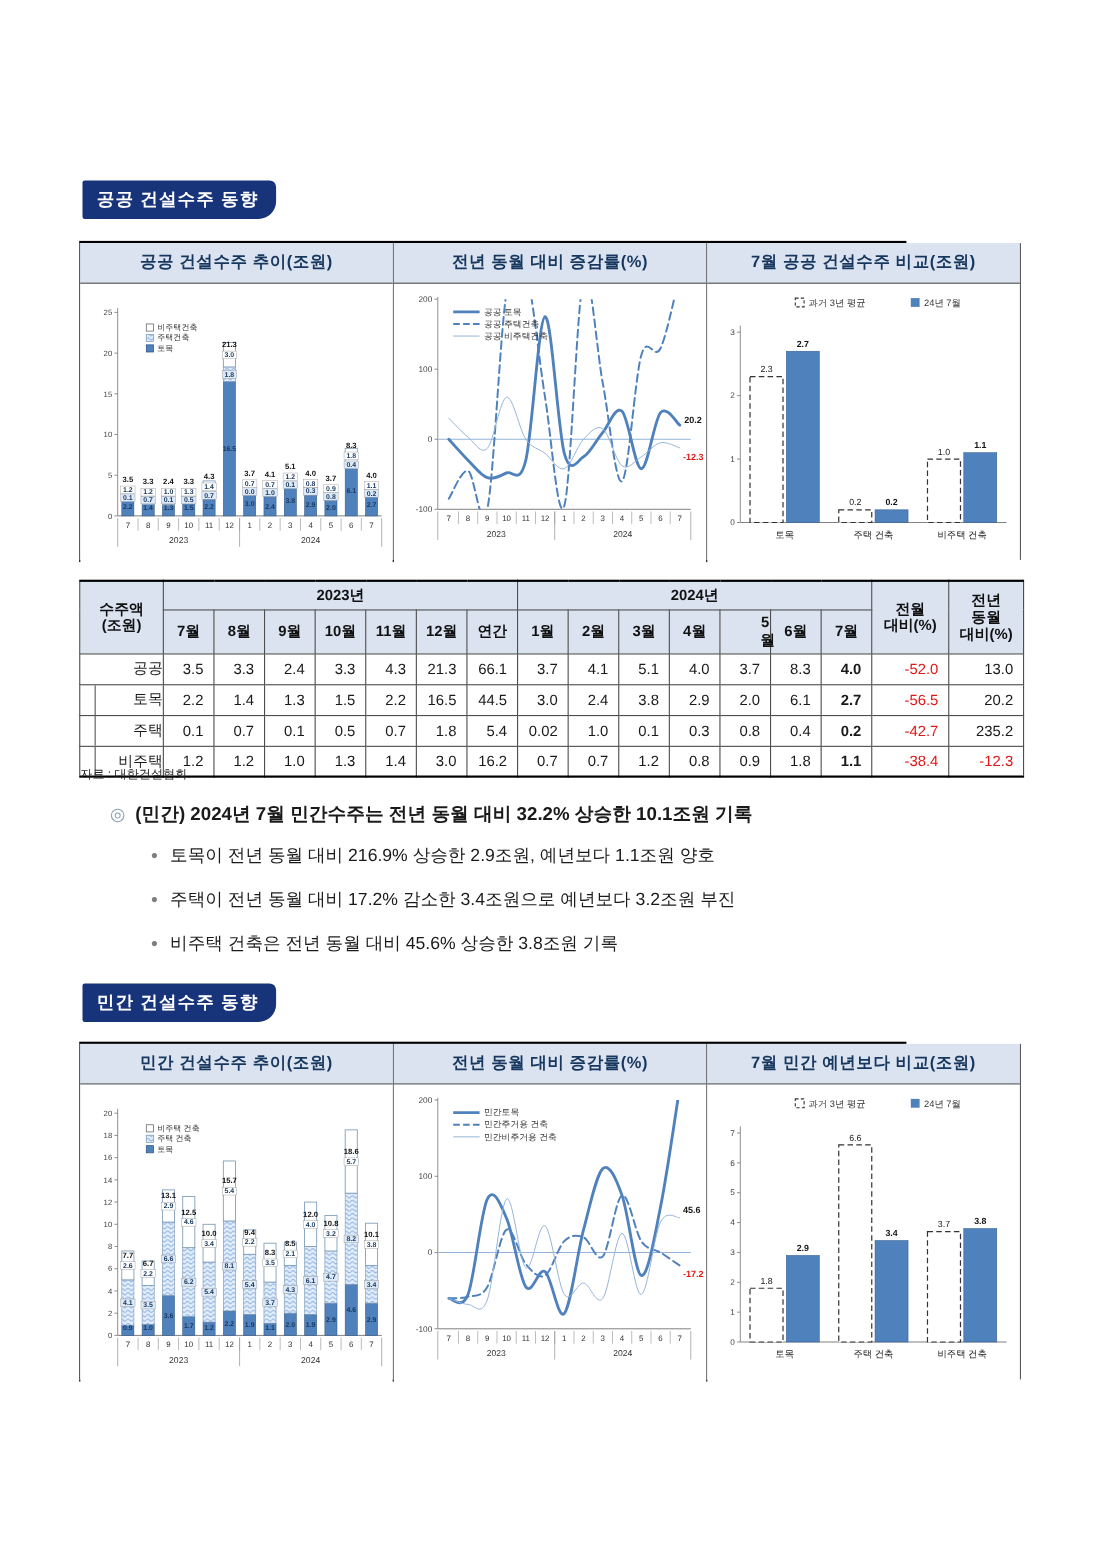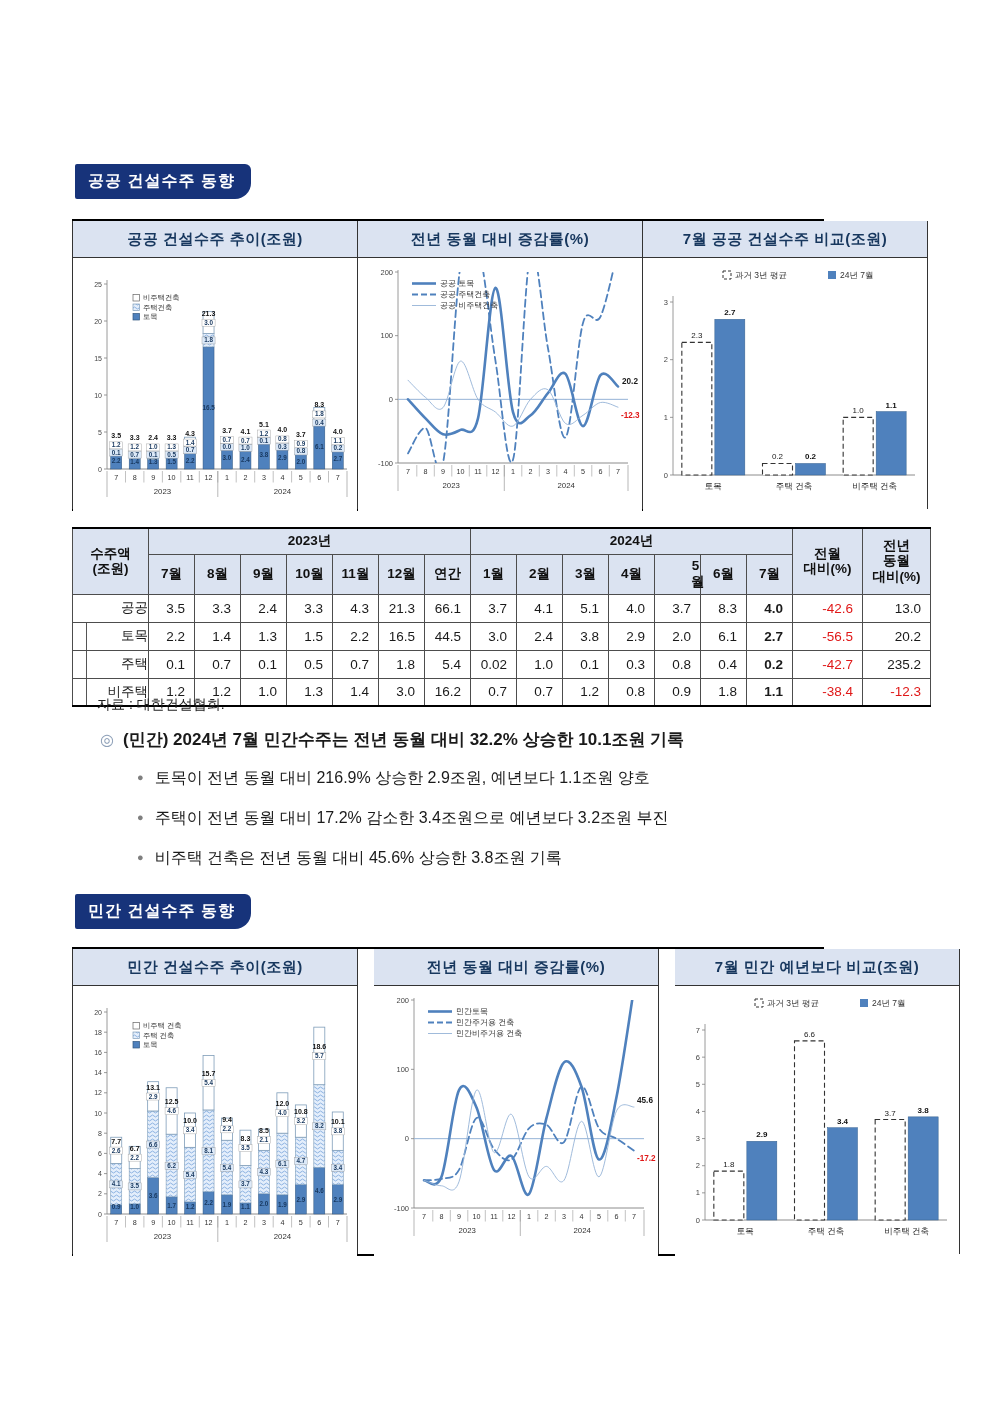--- a/index.html
+++ b/index.html
@@ -18,21 +18,21 @@
   table.data{position:absolute;left:72px;border-collapse:collapse;table-layout:fixed;
              border-top:2.5px solid #000;border-bottom:2.5px solid #000;font-size:13.5px;}
   table.data th,table.data td{border:1px solid #4d4d4d;padding:0;box-sizing:border-box;}
   table.data th{background:#dbe3f1;font-weight:bold;color:#111;white-space:pre-line;line-height:1.15;}
   table.data td{background:#fff;text-align:right;padding-right:9px;height:28px;}
   table.data td.lbl{padding-right:0;}
   table.data td.lbl.sub{background-image:linear-gradient(#555,#555);background-size:1px 100%;
                         background-position:13px 0;background-repeat:no-repeat;}
   table.data .neg{color:#e01818;}
   table.data .bold{font-weight:bold;}
-  .source{position:absolute;font-size:14px;color:#222;margin-left:24px;}
+  .source{position:absolute;font-size:11px;color:#222;}
   .cmt-head{position:absolute;font-size:17px;font-weight:600;color:#1a1a1a;}
   .cmt-head .marker{color:#8ea0b8;font-size:16px;margin-right:9px;font-weight:400;}
   .cmt-head .b{font-weight:800;}
   .cmt-item{position:absolute;font-size:16px;font-weight:500;color:#1a1a1a;}
   .cmt-item .dot{color:#7f7f7f;font-size:11px;margin-right:11px;vertical-align:2px;}
 </style>
 </head>
 <body>
 
 <div class="page">
@@ -377,21 +377,21 @@
           <td>4.3</td>
           <td>21.3</td>
           <td>66.1</td>
           <td>3.7</td>
           <td>4.1</td>
           <td>5.1</td>
           <td>4.0</td>
           <td>3.7</td>
           <td>8.3</td>
           <td class="bold">4.0</td>
-          <td class="neg">-42.6</td>
+          <td class="neg">-52.0</td>
           <td>13.0</td>
         </tr>
         <tr>
           <td class="lbl sub">토목</td>
           <td>2.2</td>
           <td>1.4</td>
           <td>1.3</td>
           <td>1.5</td>
           <td>2.2</td>
           <td>16.5</td>
@@ -458,21 +458,21 @@
   </div>
   <div class="cmt-item" style="top:808px;left:137px;">
     <span class="dot">●</span><span>주택이 전년 동월 대비 17.2% 감소한 3.4조원으로 예년보다 3.2조원 부진</span>
   </div>
   <div class="cmt-item" style="top:848px;left:137px;">
     <span class="dot">●</span><span>비주택 건축은 전년 동월 대비 45.6% 상승한 3.8조원 기록</span>
   </div>
 
   <div class="badge" style="top:894px;">민간 건설수주 동향</div>
 
-  <div class="panel" style="top:947px;height:309px;gap:16px;">
+  <div class="panel" style="top:947px;height:309px;">
     <div class="col">
       <div class="col-title">민간 건설수주 추이(조원)</div>
       <div class="chart-box"><svg id="chart-private-trend" width="284" height="270">
             <defs>
               <pattern id="chart-private-trend-pat" width="6" height="4" patternUnits="userSpaceOnUse">
                 <rect width="6" height="4" fill="#e4eefb"></rect>
                 <path d="M0 2 Q1.5 0 3 2 T6 2" fill="none" stroke="#8db3e2" stroke-width="1"></path>
               </pattern>
             </defs>
             <line x1="34" y1="22" x2="34" y2="228" stroke="#808080" stroke-width="0.8"></line>

